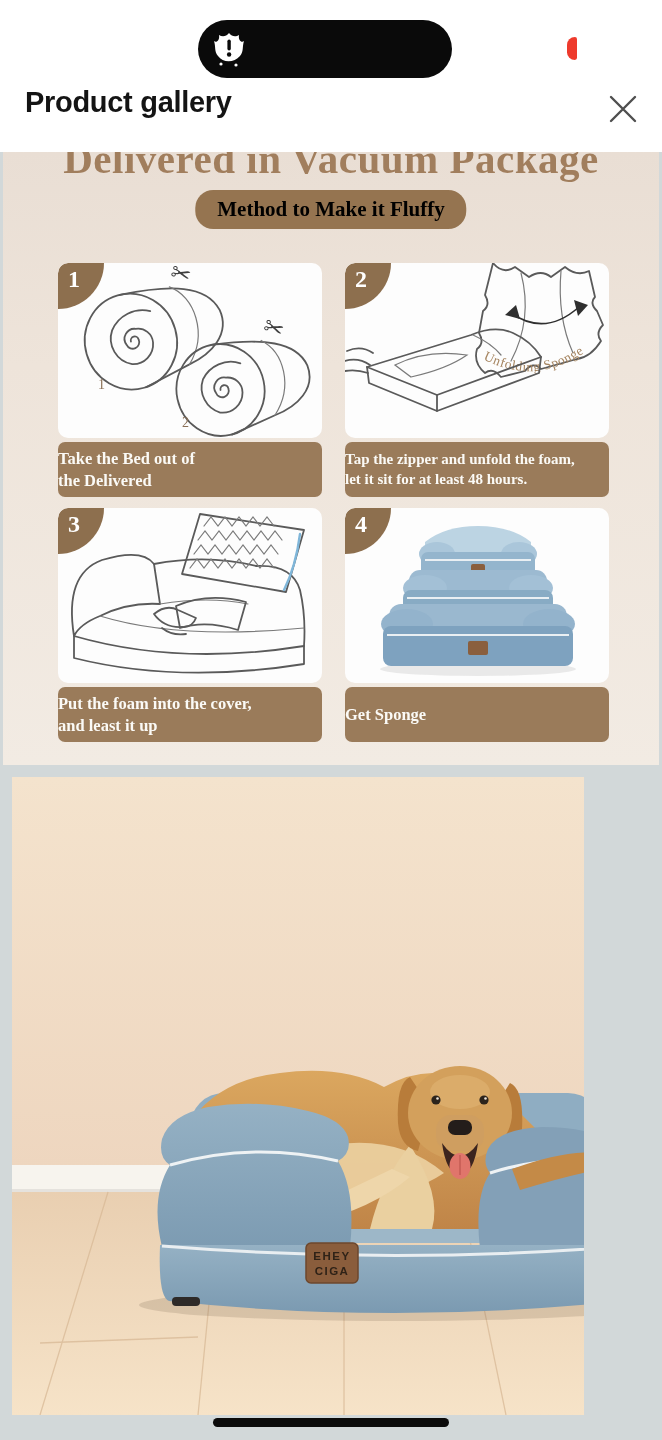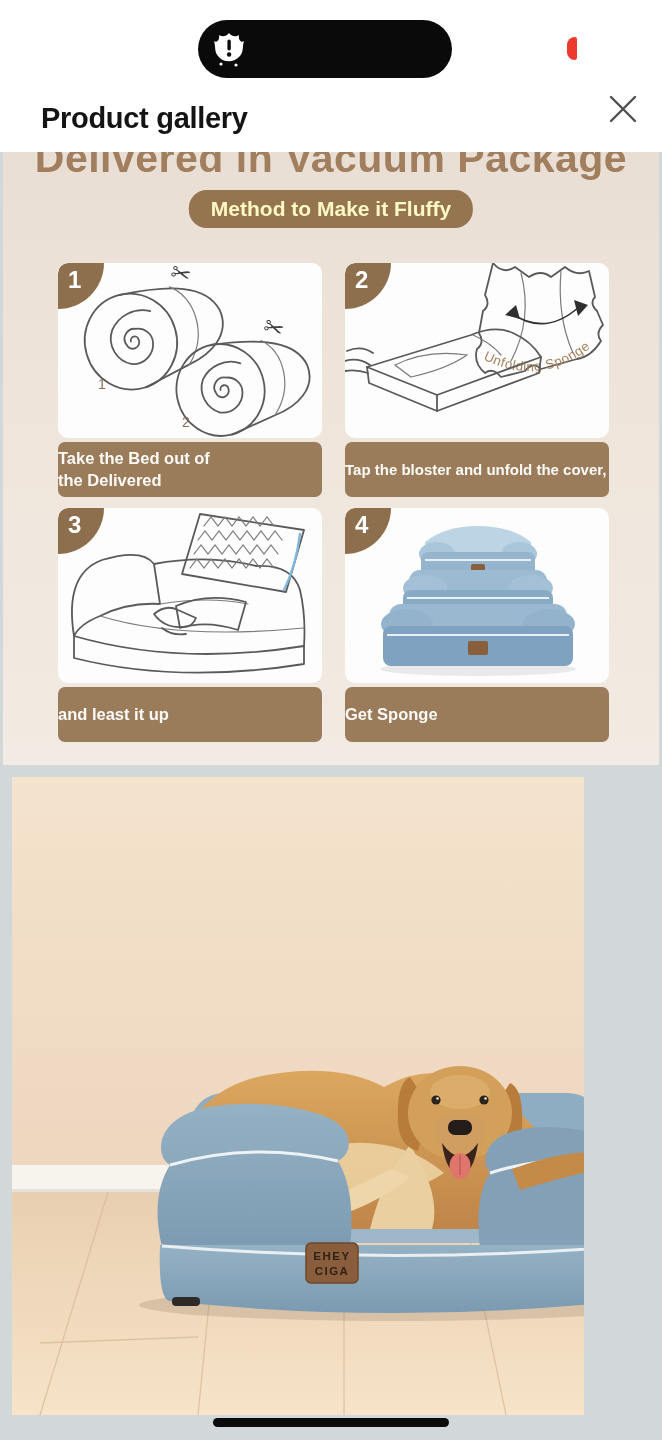--- a/index.html
+++ b/index.html
@@ -4,28 +4,28 @@
 <style>
   html,body{margin:0;padding:0;background:#c9d0d2;}
   .screen{position:relative;width:662px;height:1440px;background:#d2d8d9;overflow:hidden;
           font-family:"Liberation Sans",sans-serif;}
   
   .topzone{position:absolute;left:0;top:0;width:662px;height:152px;background:#ffffff;}
   .island{position:absolute;left:198px;top:20px;width:254px;height:58px;background:#0a0a0a;border-radius:30px;}
   .island svg{position:absolute;left:13px;top:11px;}
   .rec{position:absolute;left:567px;top:37px;width:10px;height:23px;background:#ee3a2c;
        border-radius:11px 3px 3px 11px;}
-  .pgtitle{position:absolute;left:25px;top:86px;margin:16px;font-size:29px;font-weight:700;color:#141414;letter-spacing:-0.3px;}
+  .pgtitle{position:absolute;left:25px;top:86px;margin:0;font-size:29px;font-weight:700;color:#141414;letter-spacing:-0.3px;}
   .closebtn{position:absolute;right:18px;top:88px;width:42px;height:42px;border:0;background:transparent;padding:0;cursor:pointer;}
   
   .img1{position:absolute;left:3px;top:152px;width:656px;height:613px;overflow:hidden;
-        background:linear-gradient(180deg,#e9ded4 0%,#eee4da 35%,#f2ebe3 100%);}
+        background:linear-gradient(180deg,#e9ded4 0%,#eee4da 35%,#f2ebe3 100%);font-family:Liberation Serif, serif;}
   .ig-title{position:absolute;top:-17px;left:0;width:100%;text-align:center;font-size:41px;font-weight:700;
             color:#a17e5d;letter-spacing:0.5px;white-space:nowrap;}
-  .ig-badge{position:absolute;top:38px;left:50%;transform:translateX(-50%);background:#957450;color:#fef9c3;
+  .ig-badge{position:absolute;top:38px;left:50%;transform:translateX(-50%);background:#957450;color:#000000;
             font-size:21px;font-weight:700;padding:7px 22px;border-radius:18px;white-space:nowrap;}
   .step{position:absolute;width:264px;}
   .step .panel{position:relative;width:264px;height:175px;background:#fdfdfd;border-radius:10px;overflow:hidden;}
   .stepnum{position:absolute;left:0;top:0;width:46px;height:46px;background:#8d6f4e;
            border-radius:10px 0 46px 0;color:#fff;font-size:24px;font-weight:700;
            padding:3px 0 0 10px;box-sizing:border-box;}
   .cap{margin-top:4px;min-height:55px;background:#9a7b5a;border-radius:7px;color:#fbfaf6;
        display:flex;flex-direction:column;justify-content:center;align-items:flex-start;
        font-weight:700;font-size:16.5px;line-height:1.32;text-align:center;}
   .cap.small{font-size:15px;}
@@ -114,21 +114,22 @@
           <path class="ln" d="M22 104 L126 72 Q150 62 168 70 Q186 78 196 94 L92 132 Z"></path>
           <path class="ln" d="M22 104 L24 120 L92 148 L92 132"></path>
           <path class="ln" d="M196 94 L194 110 L92 148"></path>
           <path class="lnthin" d="M50 102 Q82 86 122 92 Q102 106 66 114 Z"></path>
           <path class="lnthin" d="M128 72 Q146 80 156 92"></path>
           <path class="ln" d="M2 88 q14 -6 26 2 M0 98 q13 -4 25 4 M0 108 q11 -2 23 2"></path>
         </svg>
         <div class="stepnum"><span>2</span></div>
       </div>
       <div class="cap small">
-        <span>Tap the bloster and unfold the cover,</span>
+        <span>Tap the zipper and unfold the foam,</span>
+        <span>let it sit for at least 48 hours.</span>
       </div>
     </div>
 
     <div class="step s3">
       <div class="panel">
         <svg class="illus" width="264" height="177" viewBox="0 0 264 177">
 
           <path class="ln" d="M16 128 Q6 66 44 52 Q84 40 96 56 L102 96 Q70 94 42 108 Q22 116 16 128 Z"></path>
           <path class="ln" d="M16 128 Q120 158 246 138 L246 156 Q120 176 16 150 Z"></path>
           <path class="ln" d="M96 56 Q150 46 198 58 M198 58 Q234 56 242 82 Q248 108 246 138"></path>
@@ -140,20 +141,21 @@
           <path class="ln" d="M142 6 L246 22 L228 84 L124 66 Z" fill="#ffffff"></path>
           <path class="lnthin" d="M132 60 l7 -9 l7 9 l7 -9 l7 9 l7 -9 l7 9 l7 -9 l7 9 l7 -9 l7 9 l7 -9 l7 9"></path>
           <path class="lnthin" d="M136 46 l7 -9 l7 9 l7 -9 l7 9 l7 -9 l7 9 l7 -9 l7 9 l7 -9 l7 9 l7 -9 l7 9"></path>
           <path class="lnthin" d="M140 32 l7 -9 l7 9 l7 -9 l7 9 l7 -9 l7 9 l7 -9 l7 9 l7 -9 l7 9 l7 -9 l7 9"></path>
           <path class="lnthin" d="M146 18 l7 -9 l7 9 l7 -9 l7 9 l7 -9 l7 9 l7 -9 l7 9 l7 -9 l7 9"></path>
           <path d="M242 26 Q238 58 226 82" fill="none" stroke="#7fb6d9" stroke-width="2.4" stroke-linecap="round"></path>
         </svg>
         <div class="stepnum"><span>3</span></div>
       </div>
       <div class="cap">
+        <span>Put the foam into the cover,</span>
         <span>and least it up</span>
       </div>
     </div>
 
     <div class="step s4">
       <div class="panel">
         <svg class="illus" width="264" height="175" viewBox="0 0 264 175">
           <ellipse cx="133" cy="161" rx="98" ry="7" fill="rgba(60,60,60,0.10)"></ellipse>
 
           <path d="M80 34 Q100 18 133 18 Q166 18 186 34 L186 52 L80 52 Z" fill="#bcd4e3"></path>

